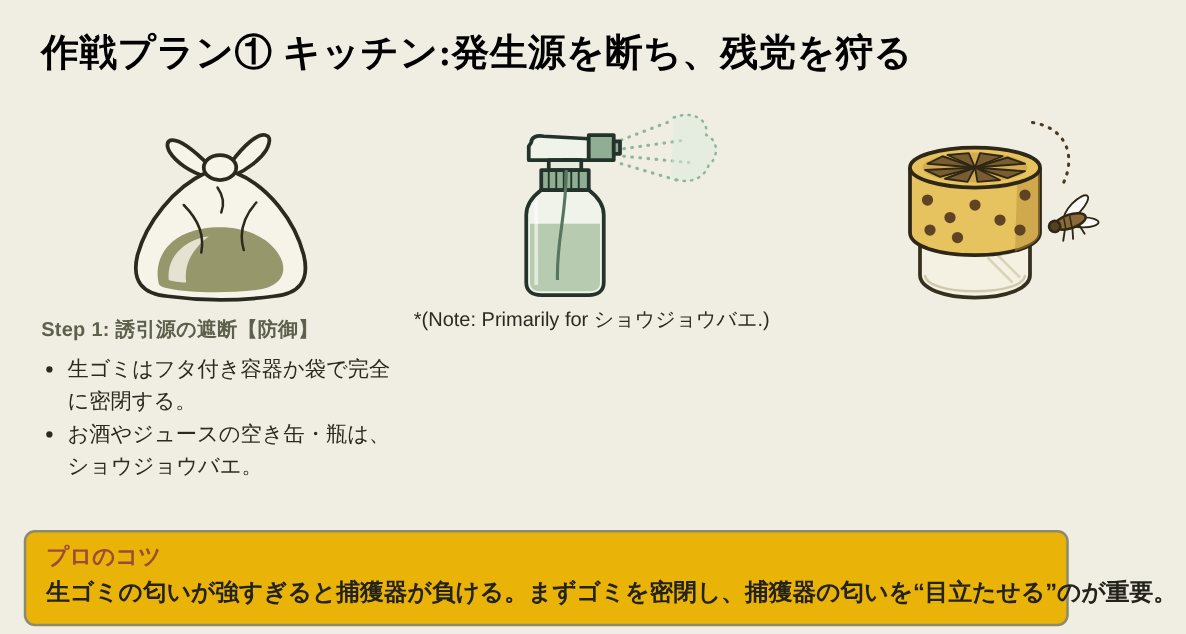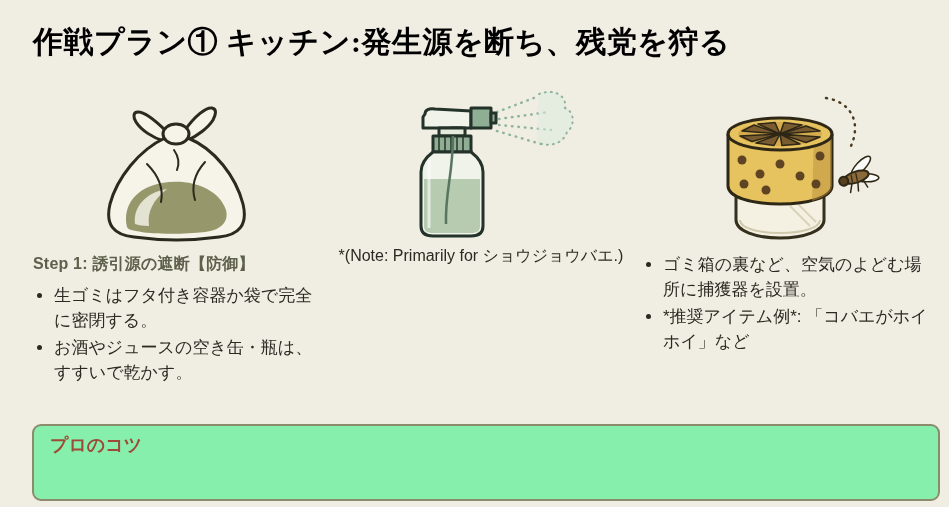--- a/index.html
+++ b/index.html
@@ -28,24 +28,24 @@
   }
   .step-h {
     margin: 10px 0 0; font-size: 16px; font-weight: 700; color: #5d604b;
     letter-spacing: 0.2px;
   }
   ul.bullets {
     margin: 9px 0 0; padding-left: 21px;
     font-size: 17px; line-height: 1.45; color: #2a2a22;
   }
   ul.bullets li { margin-bottom: 3px; }
-  .note { margin: 2px 0 0; font-size: 16px; color: #2a2a22; text-align: center; }
+  .note { margin: 2px 0 0; font-size: 16px; color: #2a2a22; }
   .protip {
-    position: absolute; left: 32px; top: 424px; width: 908px; height: 77px;
-    background: #86efac; border: 2px solid #8c8c6d; border-radius: 9px;
+    position: absolute; left: 19px; top: 424px; width: 836px; height: 77px;
+    background: #eab308; border: 2px solid #8c8c6d; border-radius: 9px;
     padding: 7px 16px;
   }
   .protip-h { font-size: 18px; font-weight: 700; color: #9e4a38; }
   .protip-b {
     font-size: 19px; font-weight: 700; color: #23231c; margin-top: 4px;
     white-space: nowrap;
   }
 </style>
 </head>
 <body>
@@ -70,21 +70,21 @@
           <g stroke="#2b2a1e" stroke-width="2" fill="none" stroke-linecap="round">
             <path d="M58,80 Q76,98 72,118"></path>
             <path d="M116,78 Q100,96 106,116"></path>
             <path d="M85,66 Q92,76 88,86"></path>
           </g>
         </svg>
       </div>
       <h2 class="step-h">Step 1: 誘引源の遮断【防御】</h2>
       <ul class="bullets">
         <li>生ゴミはフタ付き容器か袋で完全に密閉する。</li>
-        <li>お酒やジュースの空き缶・瓶は、すすいで乾かす。</li>
+        <li>お酒やジュースの空き缶・瓶は、ショウジョウバエ。</li>
       </ul>
     </section>
 
     <section class="col">
       <div class="illus">
         <svg width="200" height="160" viewBox="0 0 200 160">
           <g stroke="#8fb49c" stroke-width="2.5" stroke-linecap="round" fill="none">
             <path d="M116,28 L158,12" stroke-dasharray="0.5,6"></path>
             <path d="M118,35 L168,28" stroke-dasharray="0.5,6"></path>
             <path d="M118,41 L170,46" stroke-dasharray="0.5,6"></path>
@@ -152,25 +152,22 @@
           <g transform="translate(172,88) rotate(-18)">
             <ellipse cx="16" cy="-1" rx="13" ry="4.5" fill="#ffffff" fill-opacity="0.75" stroke="#2e2715" stroke-width="1.5" transform="rotate(-28 16 -1)"></ellipse>
             <ellipse cx="18" cy="12" rx="12" ry="4" fill="#ffffff" fill-opacity="0.75" stroke="#2e2715" stroke-width="1.5" transform="rotate(18 18 12)"></ellipse>
             <ellipse cx="8" cy="8" rx="13" ry="5.5" fill="#8a6a38" stroke="#2e2715" stroke-width="2"></ellipse>
             <circle cx="-5" cy="8" r="4.5" fill="#55401f" stroke="#2e2715" stroke-width="2"></circle>
             <path d="M4,4 L3,12 M9,3.5 L8,12.5" stroke="#2e2715" stroke-width="1.2" fill="none"></path>
             <path d="M2,13 L-2,21 M8,14 L6,22 M14,13 L16,21" stroke="#2e2715" stroke-width="1.5" fill="none" stroke-linecap="round"></path>
           </g>
         </svg>
       </div>
-      <ul class="bullets">
-        <li>ゴミ箱の裏など、空気のよどむ場所に捕獲器を設置。</li>
-        <li>*推奨アイテム例*: 「コバエがホイホイ」など</li>
-      </ul>
     </section>
 
   </div>
 
   <div class="protip">
     <div class="protip-h">プロのコツ</div>
+    <div class="protip-b">生ゴミの匂いが強すぎると捕獲器が負ける。まずゴミを密閉し、捕獲器の匂いを“目立たせる”のが重要。</div>
   </div>
 
 </div>
 
 </body></html>

